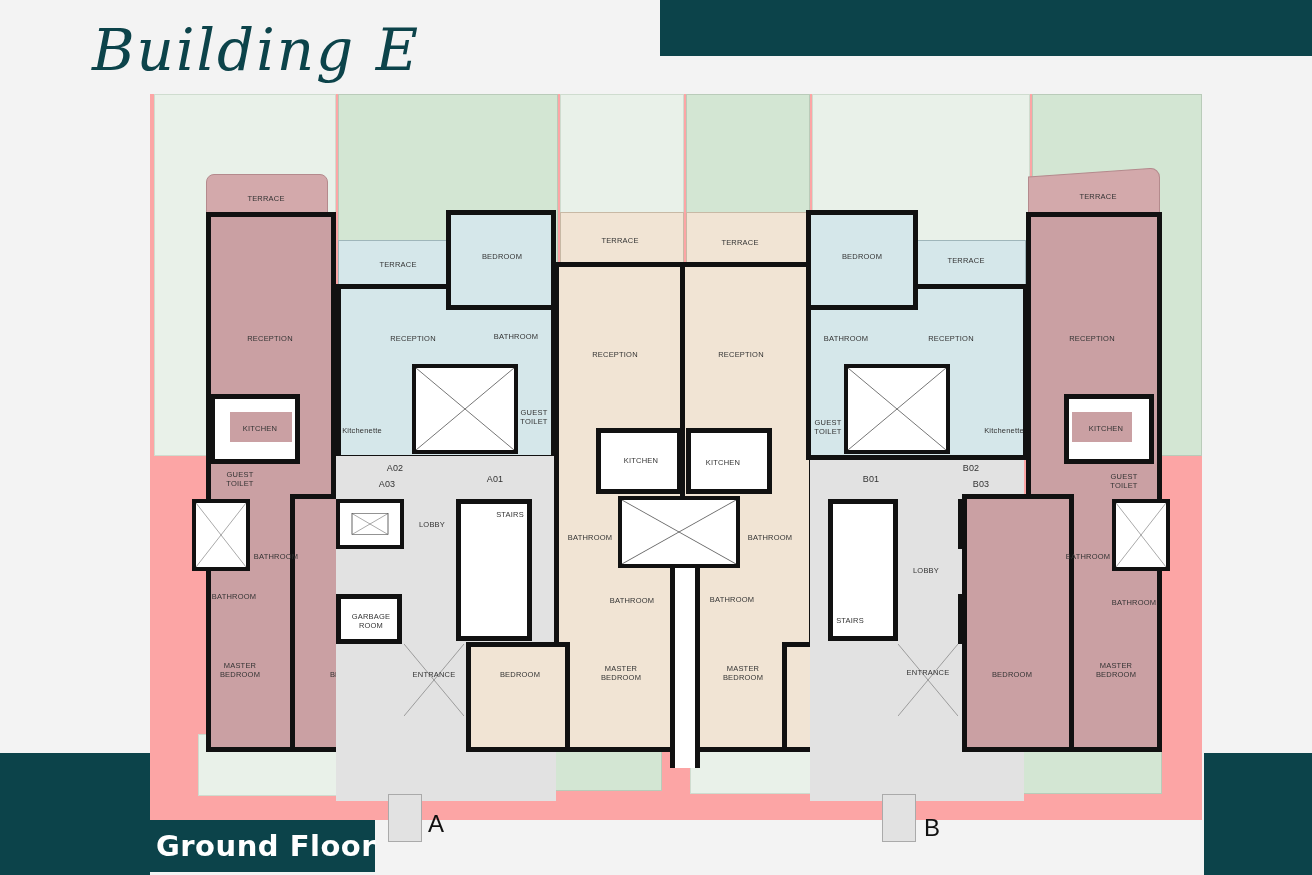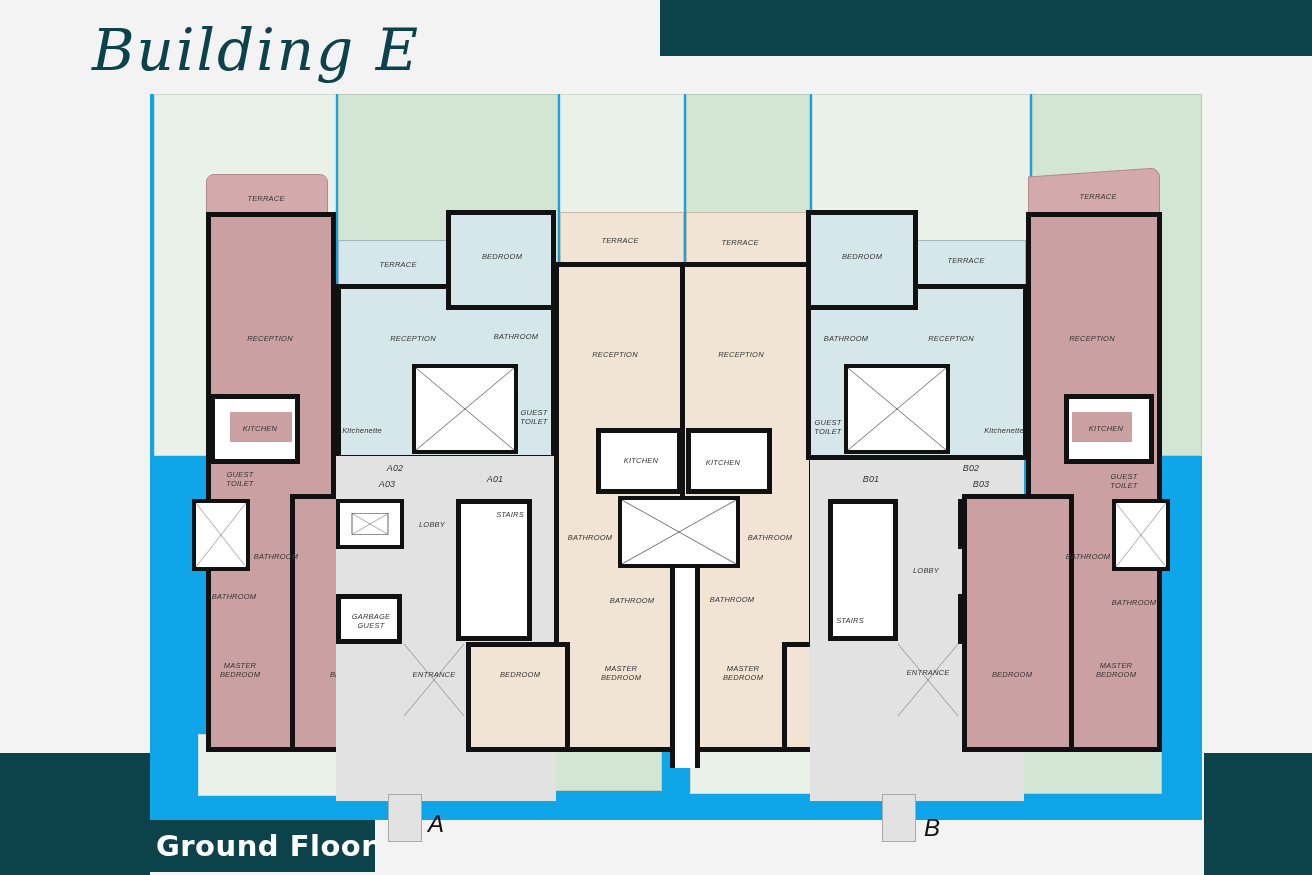--- a/index.html
+++ b/index.html
@@ -1,20 +1,20 @@
 <!DOCTYPE html>
 <html><head>
 <meta charset="utf-8">
 <style>
   html,body{margin:0;padding:0;}
   body{width:1312px;height:875px;position:relative;overflow:hidden;background:#f3f3f3;font-family:"Liberation Sans",sans-serif;}
   .abs{position:absolute;}
   .teal{background:#0c434a;}
   #title{left:92px;top:10px;font-family:"DejaVu Serif",serif;font-style:italic;font-size:58px;color:#0c434a;letter-spacing:2px;line-height:80px;}
-  #plan-area{left:150px;top:94px;width:1052px;height:726px;background:#0ea5e9;font-style:italic;}
+  #plan-area{left:150px;top:94px;width:1052px;height:726px;background:#fca5a5;}
   .garden{background:#d3e6d3;border:1px solid #b9cbb9;}
   .garden-light{background:#e9f1e9;border:1px solid #cfdccf;}
   .room{box-sizing:border-box;border:5px solid #111;}
   .pink{background:#caa0a3;}
   .pink-t{background:#d3a9ab;border:1px solid #b48a8d;}
   .blue{background:#d5e7ea;}
   .beige{background:#f1e4d4;}
   .grey{background:#e2e2e2;}
   .white{background:#ffffff;}
   .lbl{position:absolute;font-size:7.5px;color:#333;text-align:center;white-space:pre-line;line-height:9px;letter-spacing:0.2px;}
@@ -95,21 +95,21 @@
         <rect x="2" y="2.5" width="6" height="5" fill="none" stroke="#555" stroke-width="0.15"></rect>
         <line x1="2" y1="2.5" x2="8" y2="7.5" stroke="#555" stroke-width="0.1"></line>
         <line x1="8" y1="2.5" x2="2" y2="7.5" stroke="#555" stroke-width="0.1"></line>
       </svg>
     </div>
   <div class="lbl" style="left:262px;top:426px;width:40px;">LOBBY</div>
   <div class="abs room white" style="left:306px;top:405px;width:76px;height:142px;"></div>
   <div class="lbl" style="left:340px;top:416px;width:40px;">STAIRS</div>
   <div class="abs room white" style="left:186px;top:500px;width:66px;height:50px;"></div>
   <div class="lbl" style="left:194px;top:518px;width:54px;">GARBAGE
-GUEST</div>
+ROOM</div>
   <div class="abs" style="left:254px;top:550px;width:60px;height:120px;"><svg viewBox="0 0 10 10" preserveAspectRatio="none" style="width:100%;height:60%;">
         <line x1="0" y1="0" x2="10" y2="10" stroke="#777" stroke-width="0.1"></line>
         <line x1="10" y1="0" x2="0" y2="10" stroke="#777" stroke-width="0.1"></line>
       </svg></div>
   <div class="lbl" style="left:252px;top:576px;width:64px;">ENTRANCE</div>
   <div class="abs grey" style="left:238px;top:700px;width:32px;height:46px;border:1px solid #aaa;"></div>
   <div class="entry-letter" style="left:278px;top:716px;">A</div>
 
   <div class="abs beige" style="left:410px;top:118px;width:122px;height:52px;border:1px solid #c8b9a5;"></div>
   <div class="lbl" style="left:430px;top:142px;width:80px;">TERRACE</div>

